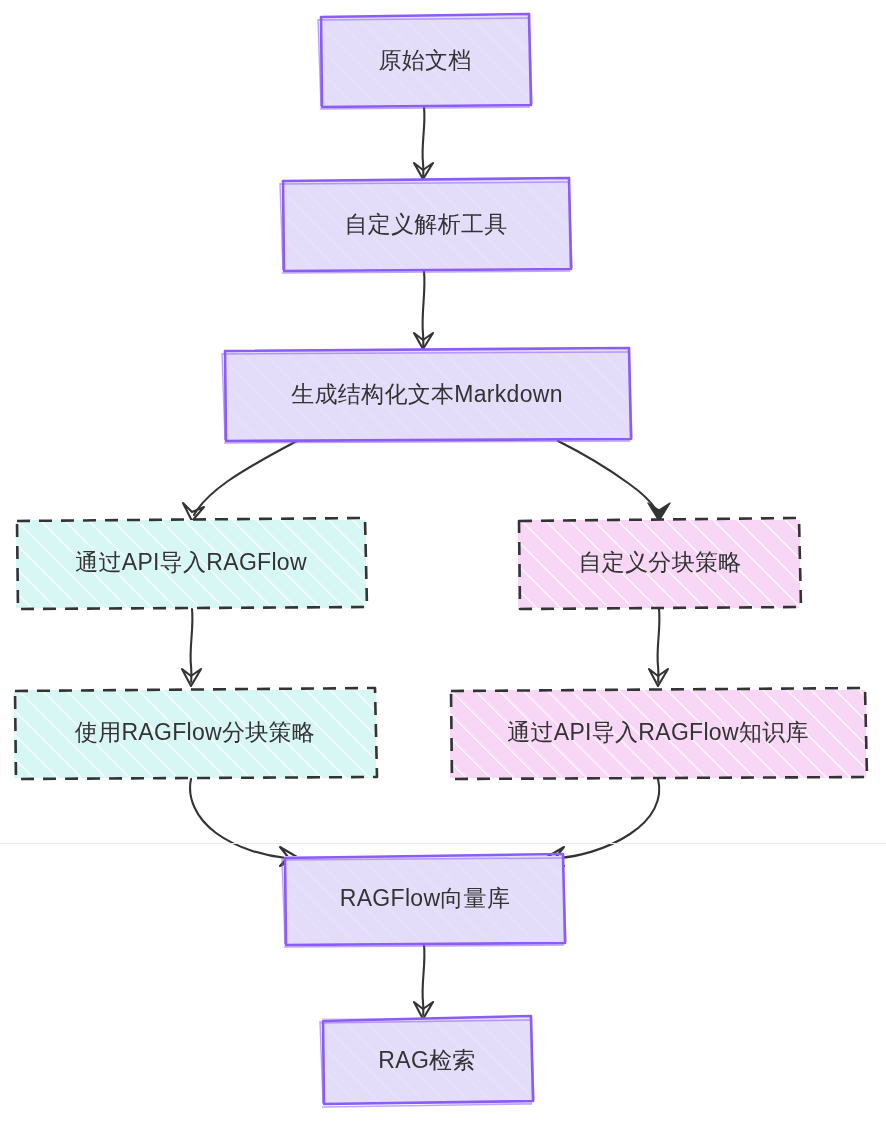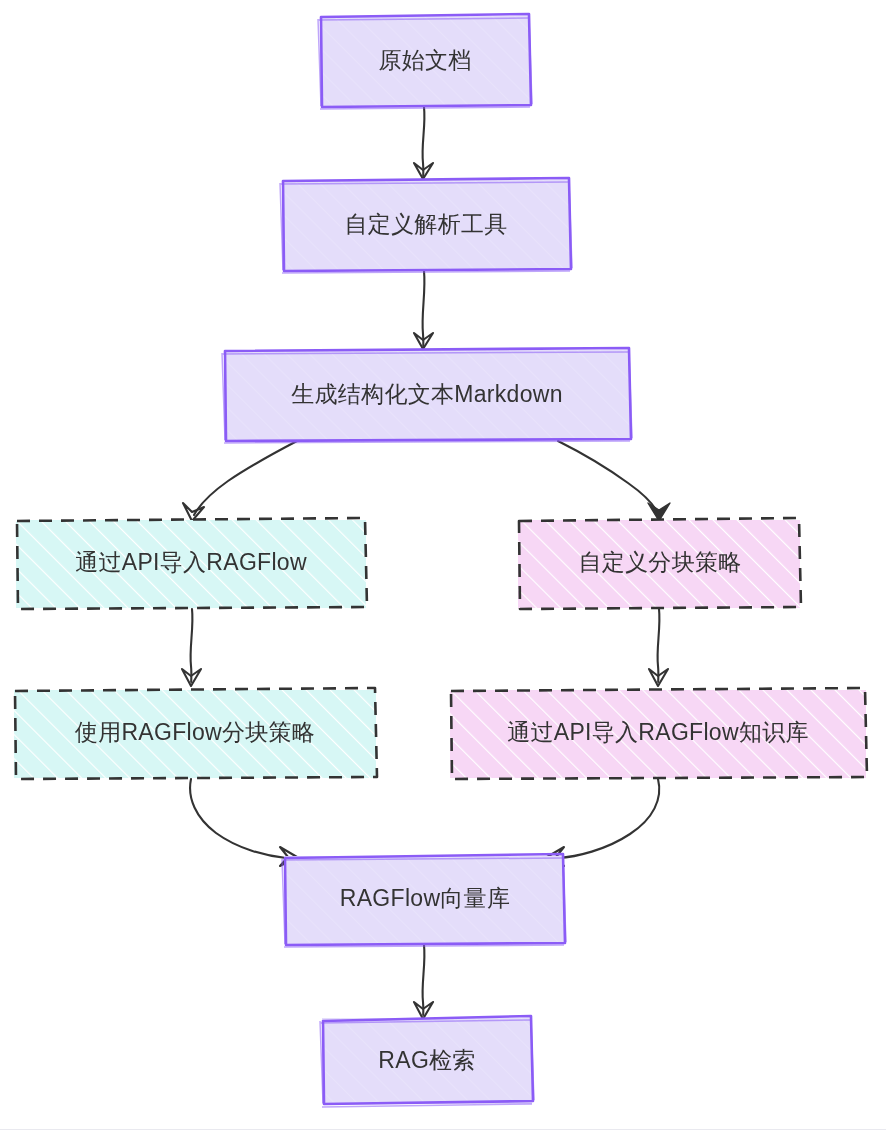--- a/index.html
+++ b/index.html
@@ -7,21 +7,21 @@
     padding: 0;
     background: #ffffff;
     width: 886px;
     height: 1130px;
     overflow: hidden;
     font-family: "Liberation Sans", "DejaVu Sans", sans-serif;
   }
   #diagram-root {
     position: relative;
     width: 886px;
-    height: 1130px;
+    height: 844px;
     background: #ffffff;
   }
   svg#flowchart {
     position: absolute;
     left: 0;
     top: 0;
     width: 886px;
     height: 1130px;
     display: block;
   }

